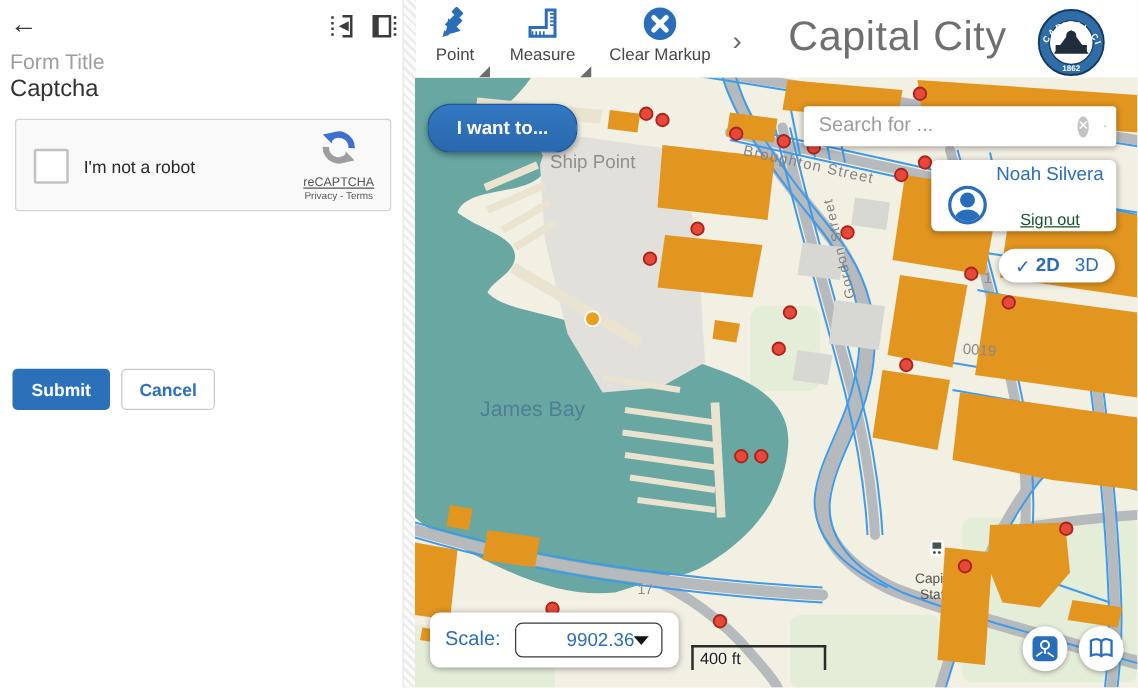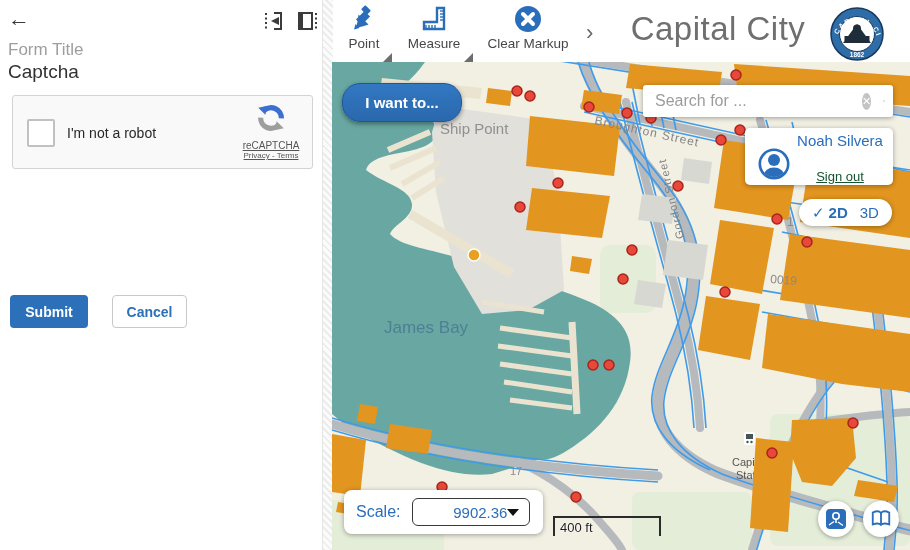--- a/index.html
+++ b/index.html
@@ -13,22 +13,22 @@
   .dock-icons svg { cursor:pointer; }
   #form-title { position:absolute; left:8px; top:40px; font-size:17px; color:#9e9e9e; font-weight:400; }
   #form-heading { position:absolute; left:8px; top:61px; font-size:19px; color:#323232; }
   #captcha-box { position:absolute; left:12px; top:95px; width:301px; height:74px;
                  background:#f9f9f9; border:1px solid #d3d3d3; border-radius:3px; }
   #captcha-check { position:absolute; left:14px; top:23px; width:28px; height:28px;
                    background:#fff; border:2px solid #c1c1c1; border-radius:2px; cursor:pointer; }
   #captcha-label { position:absolute; left:54px; top:29px; font-size:14px; color:#282727; }
   #recaptcha-brand { position:absolute; right:10px; top:6px; width:62px; text-align:center; }
   #recaptcha-brand .brand { font-size:10px; color:#555; margin-top:2px;text-decoration:underline; }
-  #recaptcha-brand .terms { font-size:8px; color:#555;text-decoration:underline; }
-  .btn-row { position:absolute; left:10px; top:295px; display:flex; gap:24px; }
+  #recaptcha-brand .terms { font-size:8px; color:#555; }
+  .btn-row { position:absolute; left:10px; top:295px; display:flex; gap:9px; }
   #submit-btn { width:78px; height:33px; background:#2b70b9; color:#fff; border:none;
                 border-radius:4px; font-size:14px; font-weight:bold; cursor:pointer;
                 font-family:"Liberation Sans",sans-serif; }
   #cancel-btn { width:75px; height:33px; background:#fff; color:#2b70b9; border:1px solid #c8c8c8;
                 border-radius:4px; font-size:14px; font-weight:bold; cursor:pointer;
                 font-family:"Liberation Sans",sans-serif; }
 
   
   #splitter { position:absolute; left:322px; top:0; width:11px; height:550px;
               background:repeating-linear-gradient(45deg,#ececec 0 2px,#fbfbfb 2px 5px);

